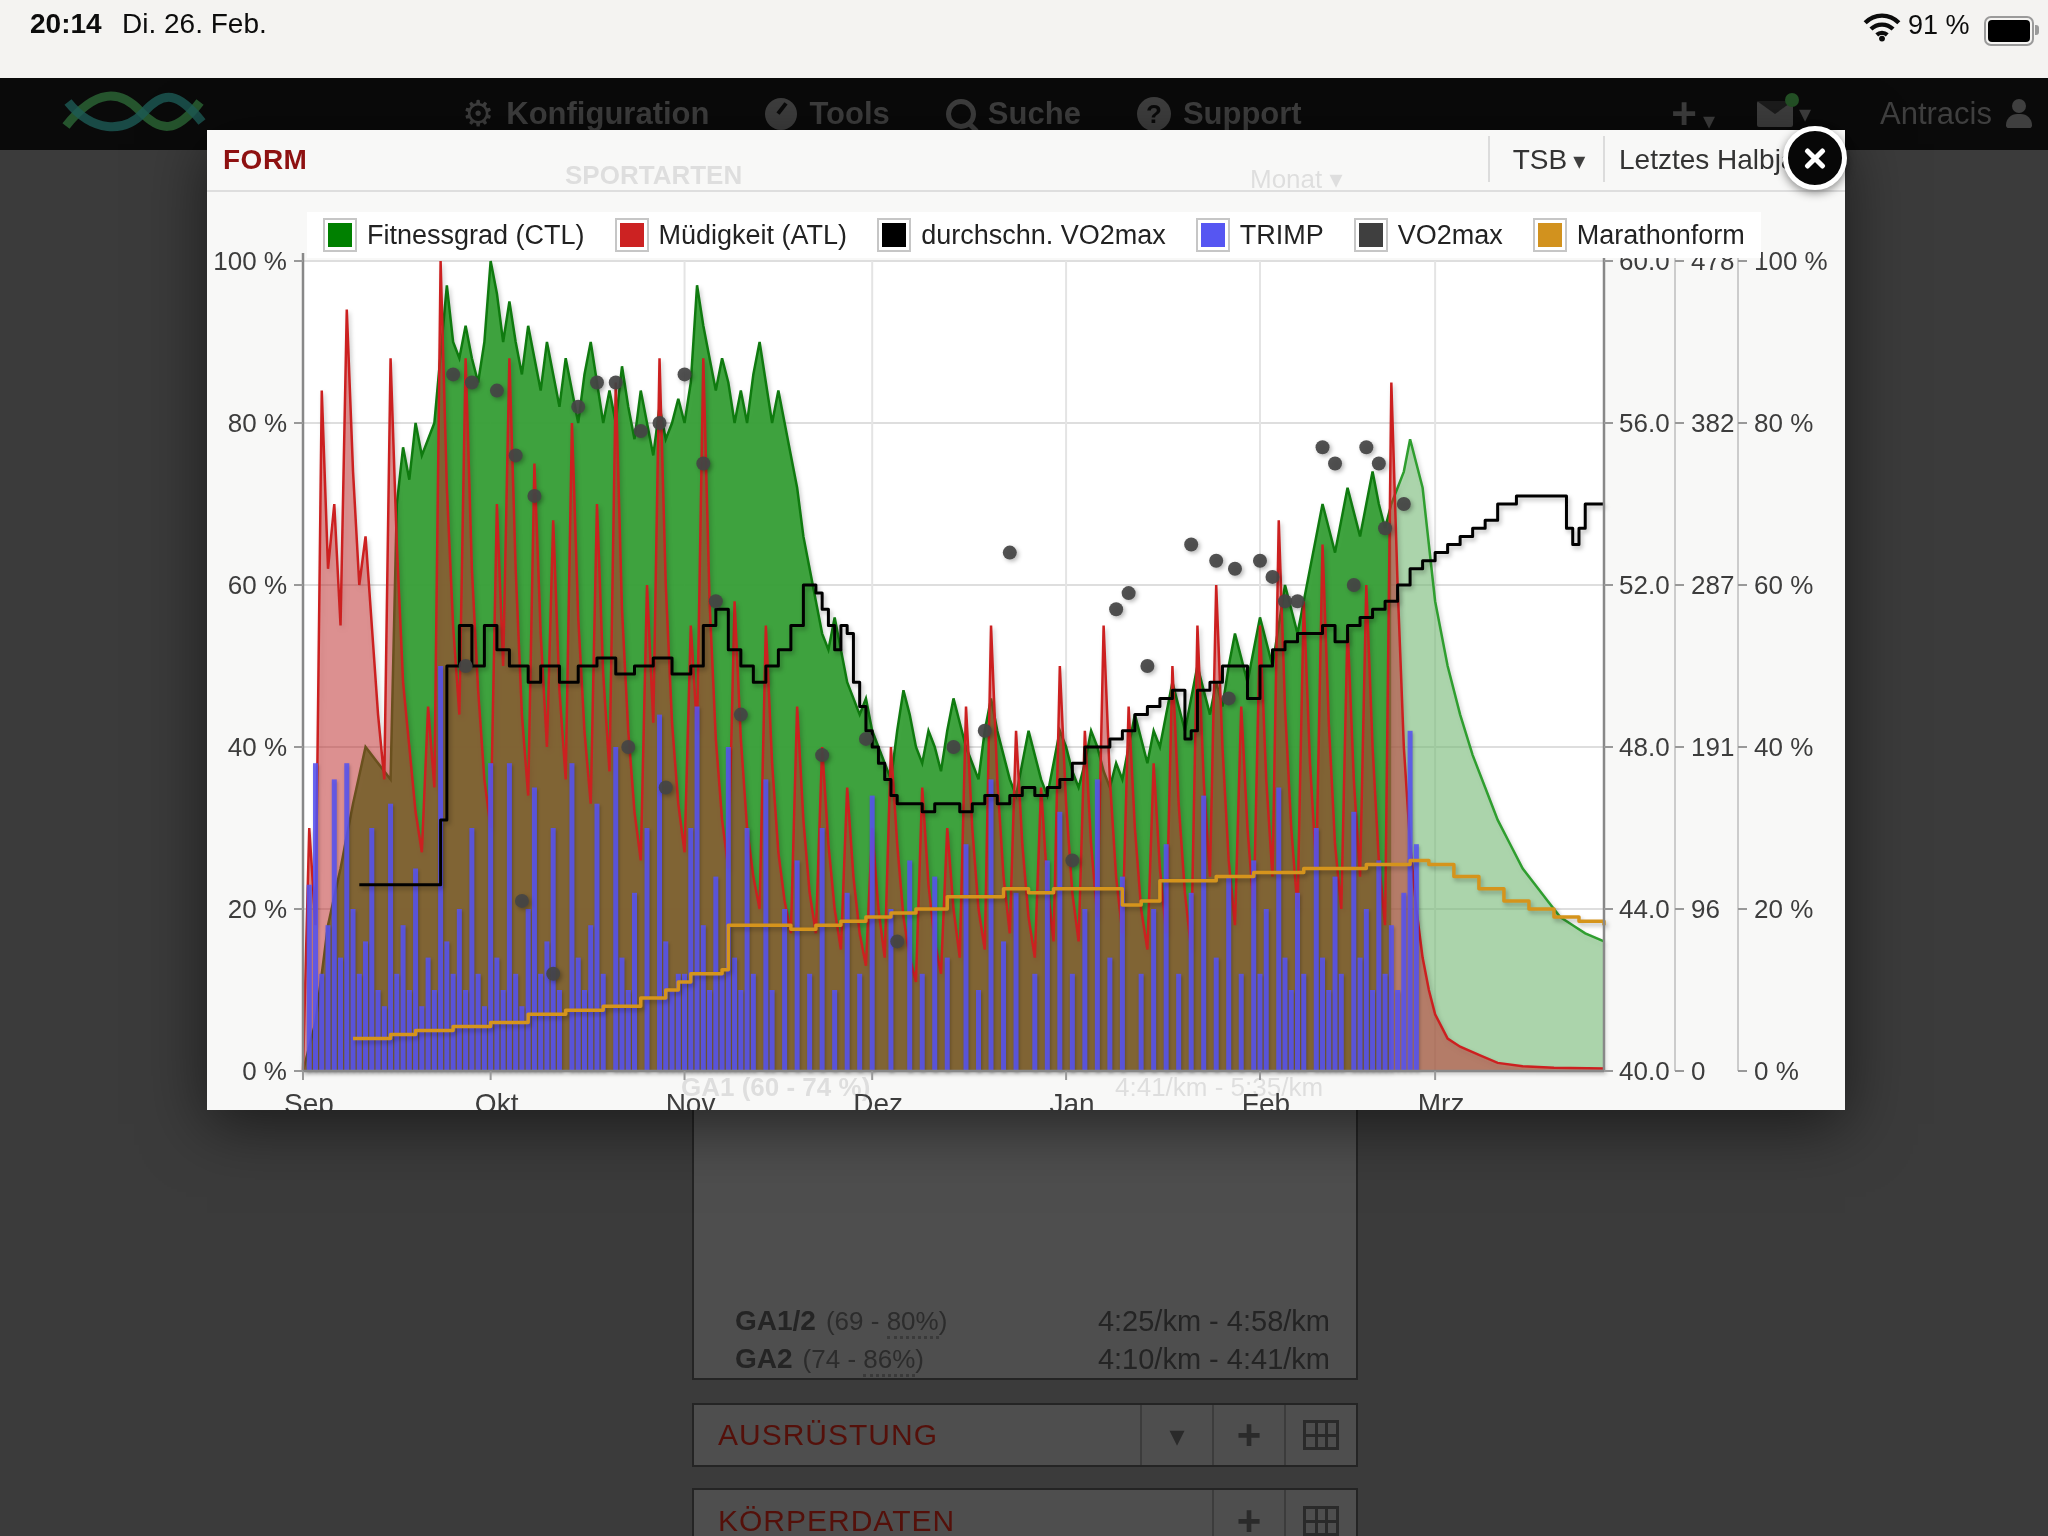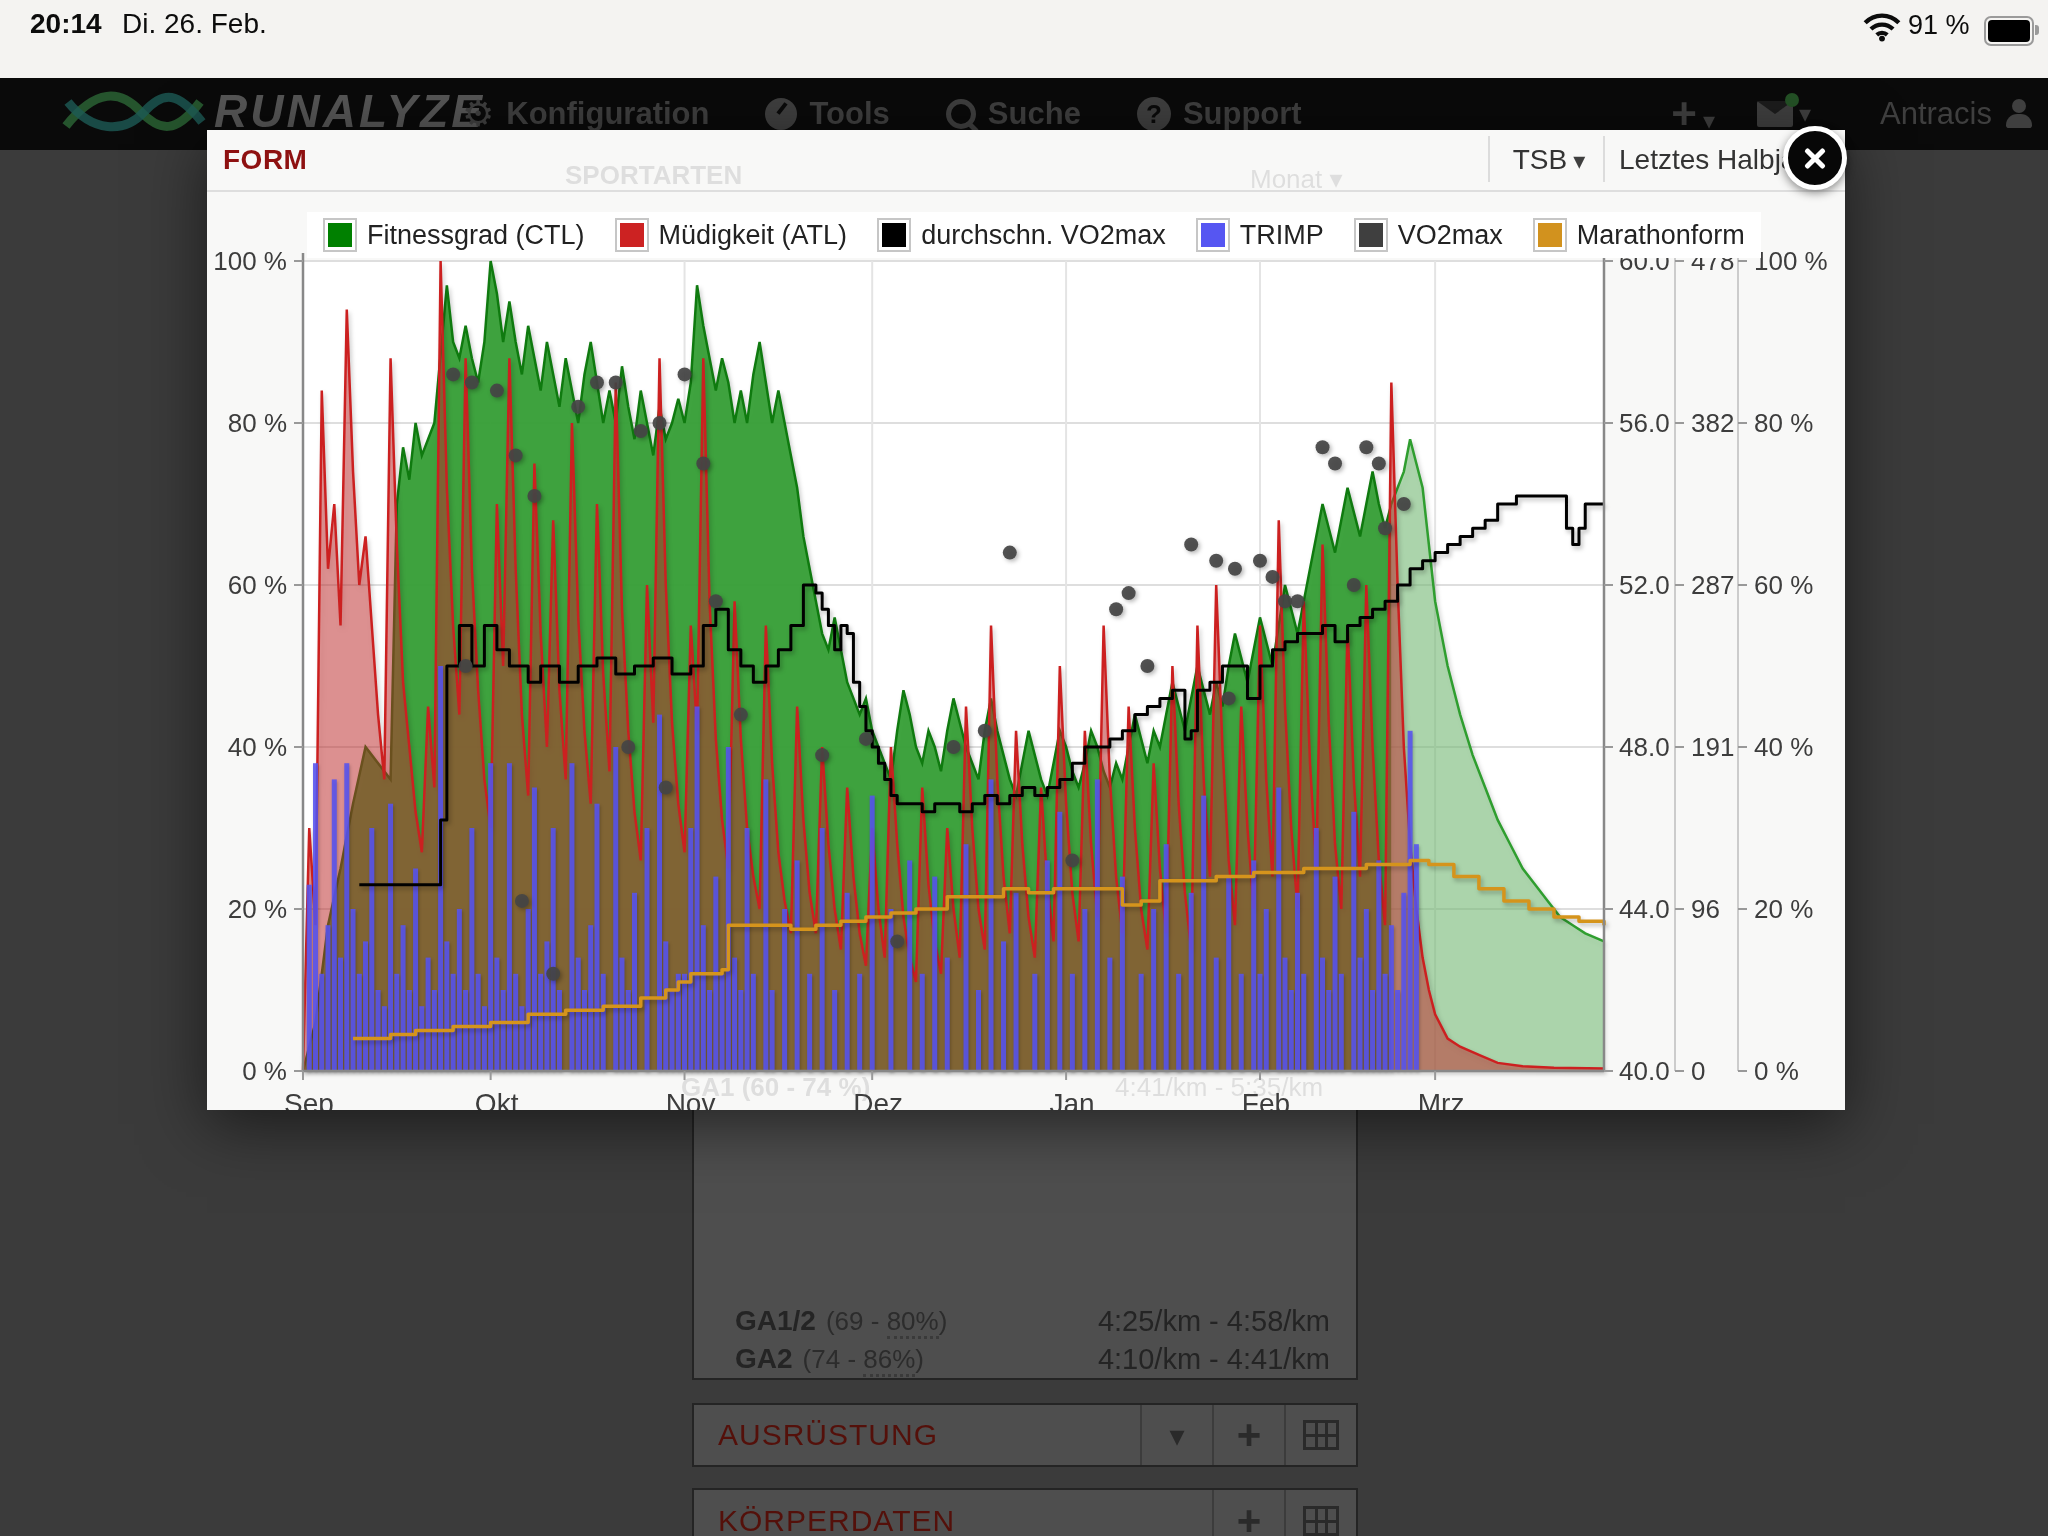--- a/index.html
+++ b/index.html
@@ -106,21 +106,20 @@
       <b></b>
     </span>
 </div>
 
 <div class="navbar">
   <div class="brand">
     <svg width="150" height="54" viewBox="0 0 150 54">
       <path d="M8 42 C 38 4, 62 6, 82 27 S 118 50, 142 18" stroke="#2c6636" stroke-width="9" fill="none" opacity="0.8"></path>
       <path d="M10 18 C 34 48, 66 50, 86 28 S 120 8, 144 38" stroke="#1d5a55" stroke-width="9" fill="none" opacity="0.8"></path>
     </svg>
-    <span class="brand-name">RUNALYZE</span>
   </div>
   <div class="nav-menu" id="nav-menu">
       <span class="nav-item">
         <span class="glyph-gear"></span>
         <span>Konfiguration</span>
       </span>
       <span class="nav-item">
         <span class="icon-gauge"></span>
         <span>Tools</span>
       </span>

